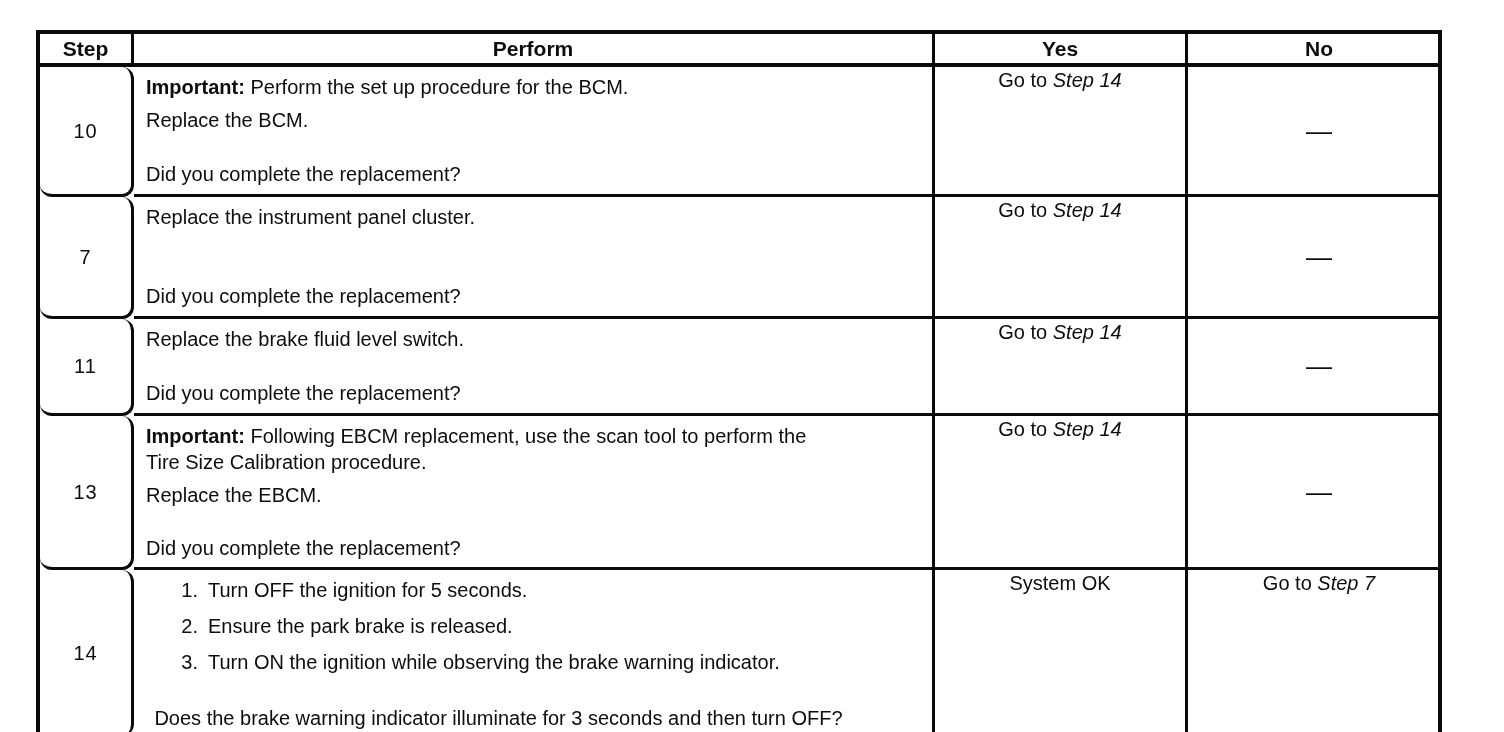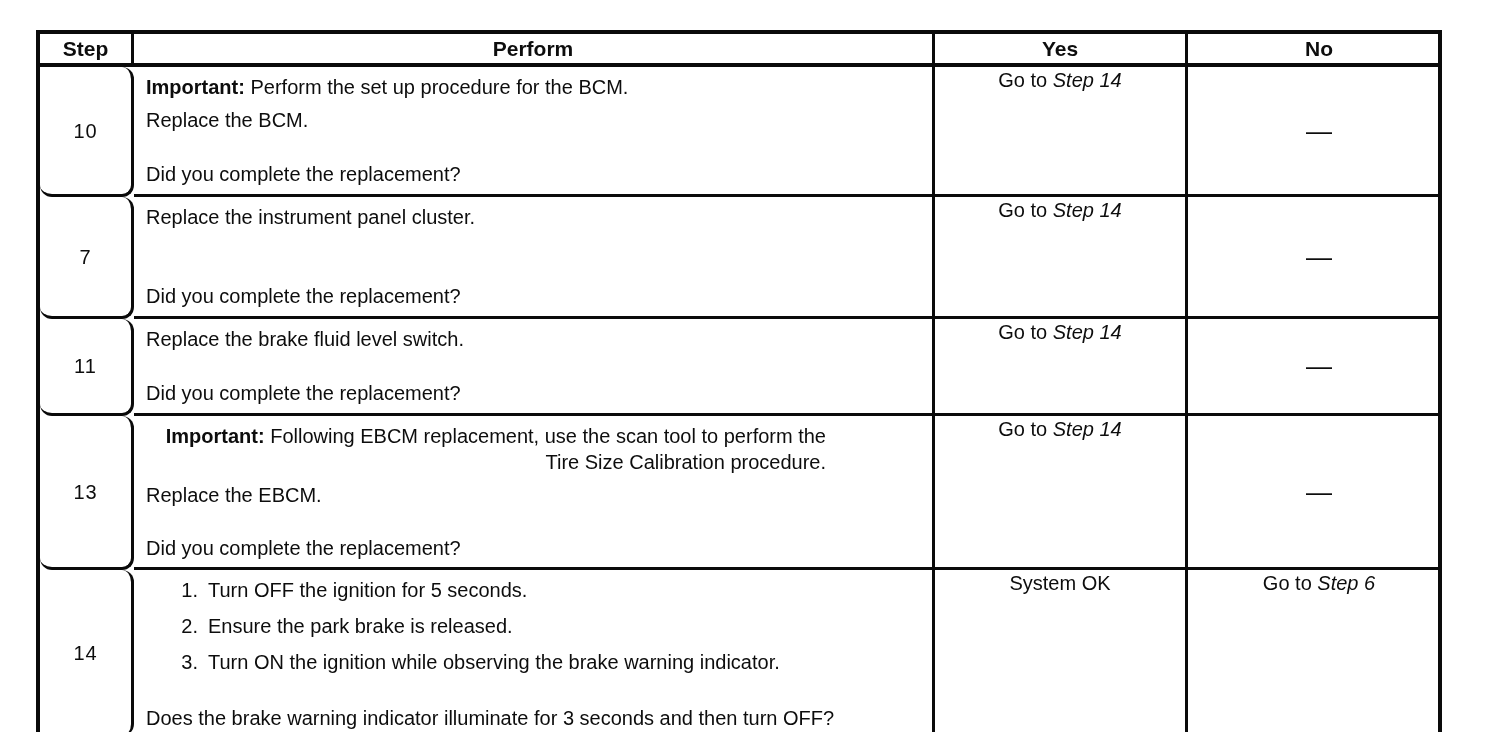--- a/index.html
+++ b/index.html
@@ -40,23 +40,23 @@
     display: flex; align-items: center; justify-content: center;
     font-size: 20px; letter-spacing: 1px; border-radius: 12px;
   }
   .action-cell {
     display: flex; flex-direction: column; justify-content: space-between;
     padding: 7px 10px 7px 12px;
     gap: 20px;
   }
   .action-top p { margin: 0 0 7px 0; }
   .imp { font-weight: 700; }
-  .w645 { max-width: 680px; text-align: right; }
+  .w645 { max-width: 680px; }
   .question { margin: 0; }
-  .q14 { max-width: 705px; }
+  .q14 { max-width: 705px; text-align: center; }
   .vbottom {
     display: flex; flex-direction: column;
     justify-content: flex-start; align-items: center;
     padding-bottom: 7px; text-align: center;
   }
   .vcenter {
     display: flex; align-items: center; justify-content: center;
   }
   .dash { font-size: 26px; font-weight: 400; line-height: 26px; }
   .goto i { font-style: italic; }
@@ -157,16 +157,16 @@
         <span class="num">3.</span>
         <span>Turn ON the ignition while observing the brake warning indicator.</span>
       </div>
     </div>
     <p class="question q14">Does the brake warning indicator illuminate for 3 seconds and then turn OFF?</p>
   </div>
   <div class="cell vbottom">
     <p>System OK</p>
   </div>
   <div class="cell vbottom last-col last-row">
-    <p class="goto"><span>Go to</span> <i>Step 6</i></p>
+    <p class="goto"><span>Go to</span> <i>Step 7</i></p>
   </div>
 
 </div>
 
 </body></html>

